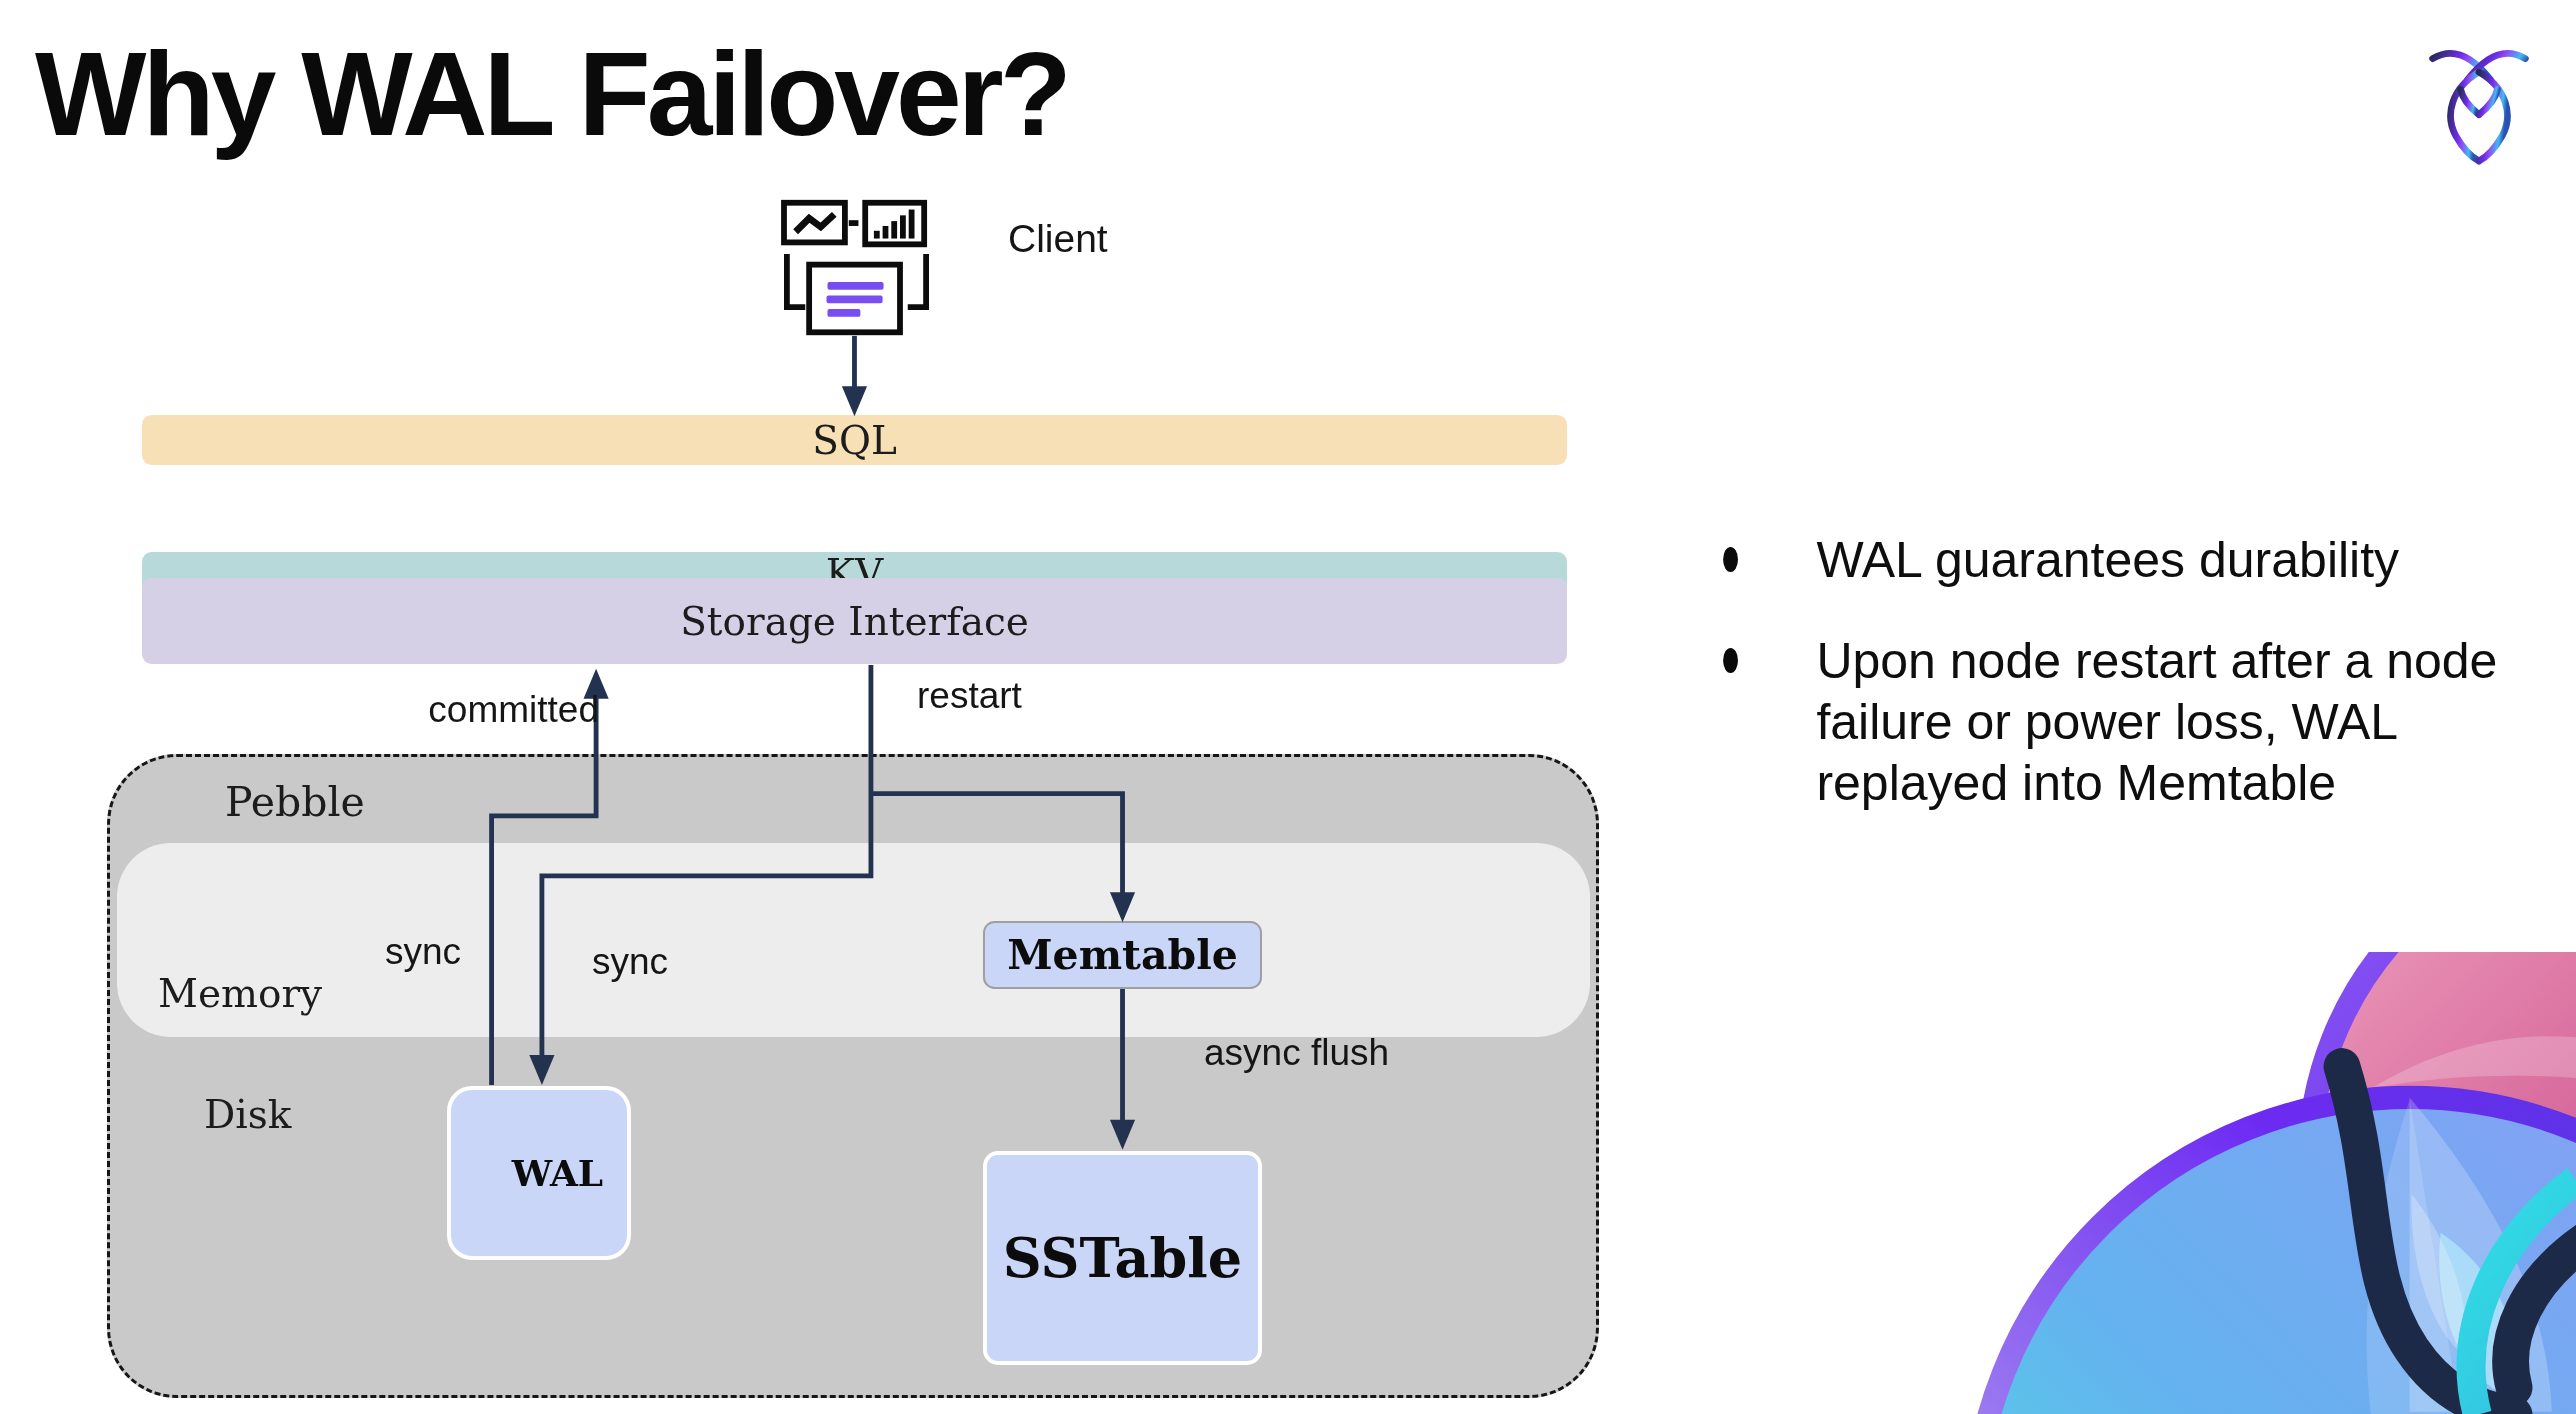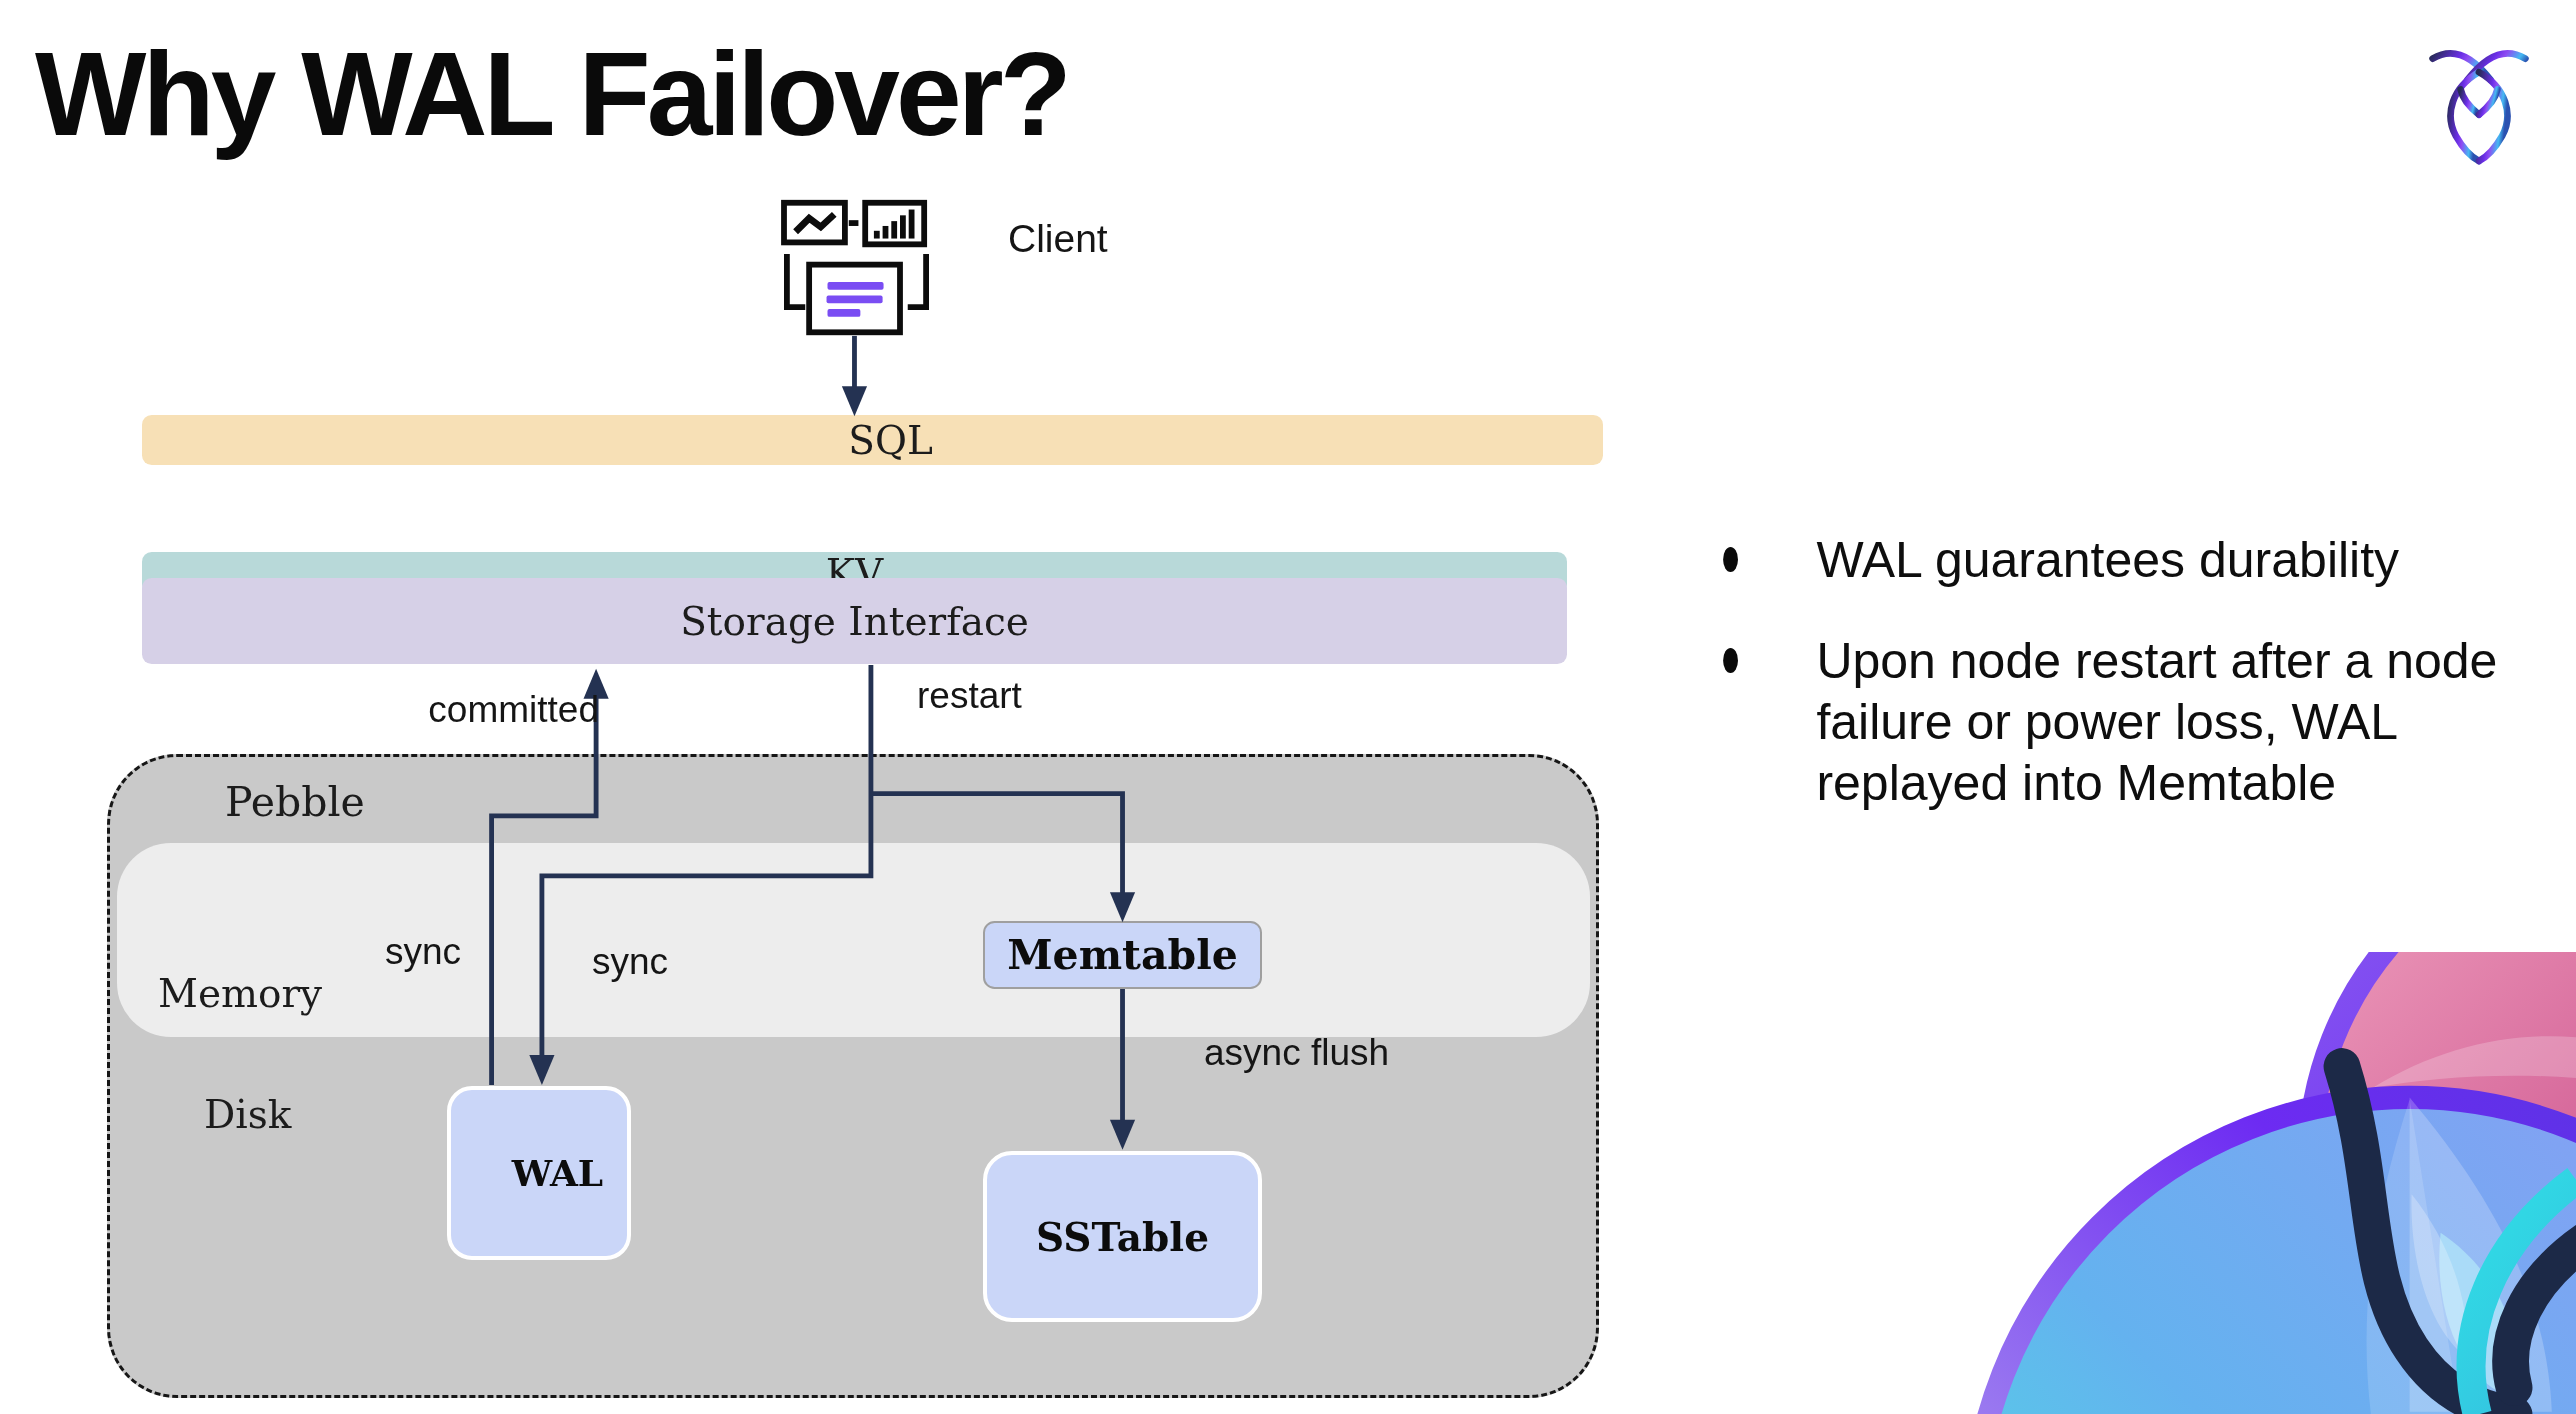--- a/index.html
+++ b/index.html
@@ -8,39 +8,39 @@
   .abs{position:absolute;}
   .t-sans{font-family:"Liberation Sans",sans-serif;}
   .t-serif{font-family:"DejaVu Serif","Liberation Serif",serif;}
 
   
   #title{left:35px;top:21px;font-size:118px;font-weight:bold;letter-spacing:-3.9px;color:#0a0a0a;line-height:1.25;}
 
   
   .bar{left:142px;width:1425px;border-radius:9.7px;text-align:center;
        font-size:39px;color:#1c1c1c;display:flex;align-items:center;justify-content:center;}
-  #bar-sql{top:415px;height:50px;background:#f7e0b6;padding-left:36px;}
+  #bar-sql{top:415px;height:50px;background:#f7e0b6;}
   #bar-kv{top:504px;height:42px;background:#b8d9d9;margin-top:48px;}
   #bar-storage{top:578px;height:86px;background:#d6d0e7;}
 
   
   #pebble-box{left:107px;top:754px;width:1492px;height:644px;background:#c9c9c9;
               border:3.9px dashed #161616;border-radius:70px;box-sizing:border-box;}
   #memory-strip{left:117px;top:843px;width:1473px;height:194px;background:#ededed;border-radius:54px;}
   .region-label{font-size:39px;color:#1c1c1c;}
   #pebble-label{left:225px;top:778px;font-size:41px;}
   #memory-label{left:158px;top:971px;}
   #disk-label{left:204px;top:1092px;}
 
   
   .node{background:#cad6f8;display:flex;align-items:center;justify-content:center;
         font-weight:bold;color:#0c0c0c;box-sizing:border-box;}
   #node-wal{left:447px;top:1086px;width:184px;height:174px;border:4.8px solid #ffffff;border-radius:25px;font-size:36px;padding-left:37px;}
   #node-memtable{left:983px;top:921px;width:279px;height:68px;border:2.9px solid #9f9f9f;border-radius:11.6px;font-size:41px;}
-  #node-sstable{left:983px;top:1151px;width:279px;height:171px;border:4.8px solid #ffffff;border-radius:29px;font-size:39px;}
+  #node-sstable{left:983px;top:1151px;width:279px;height:214px;border:4.8px solid #ffffff;border-radius:15px;font-size:54px;}
 
   
   .edge-label{font-size:37px;color:#151515;white-space:nowrap;}
   #lbl-committed{left:400px;top:689px;width:199px;text-align:right;}
   #lbl-commit{left:917px;top:675px;}
   #lbl-sync-left{left:385px;top:931px;}
   #lbl-sync-right{left:592px;top:941px;}
   #lbl-async{left:1204px;top:1032px;}
   #lbl-client{left:1008px;top:217px;font-size:39px;}
 

